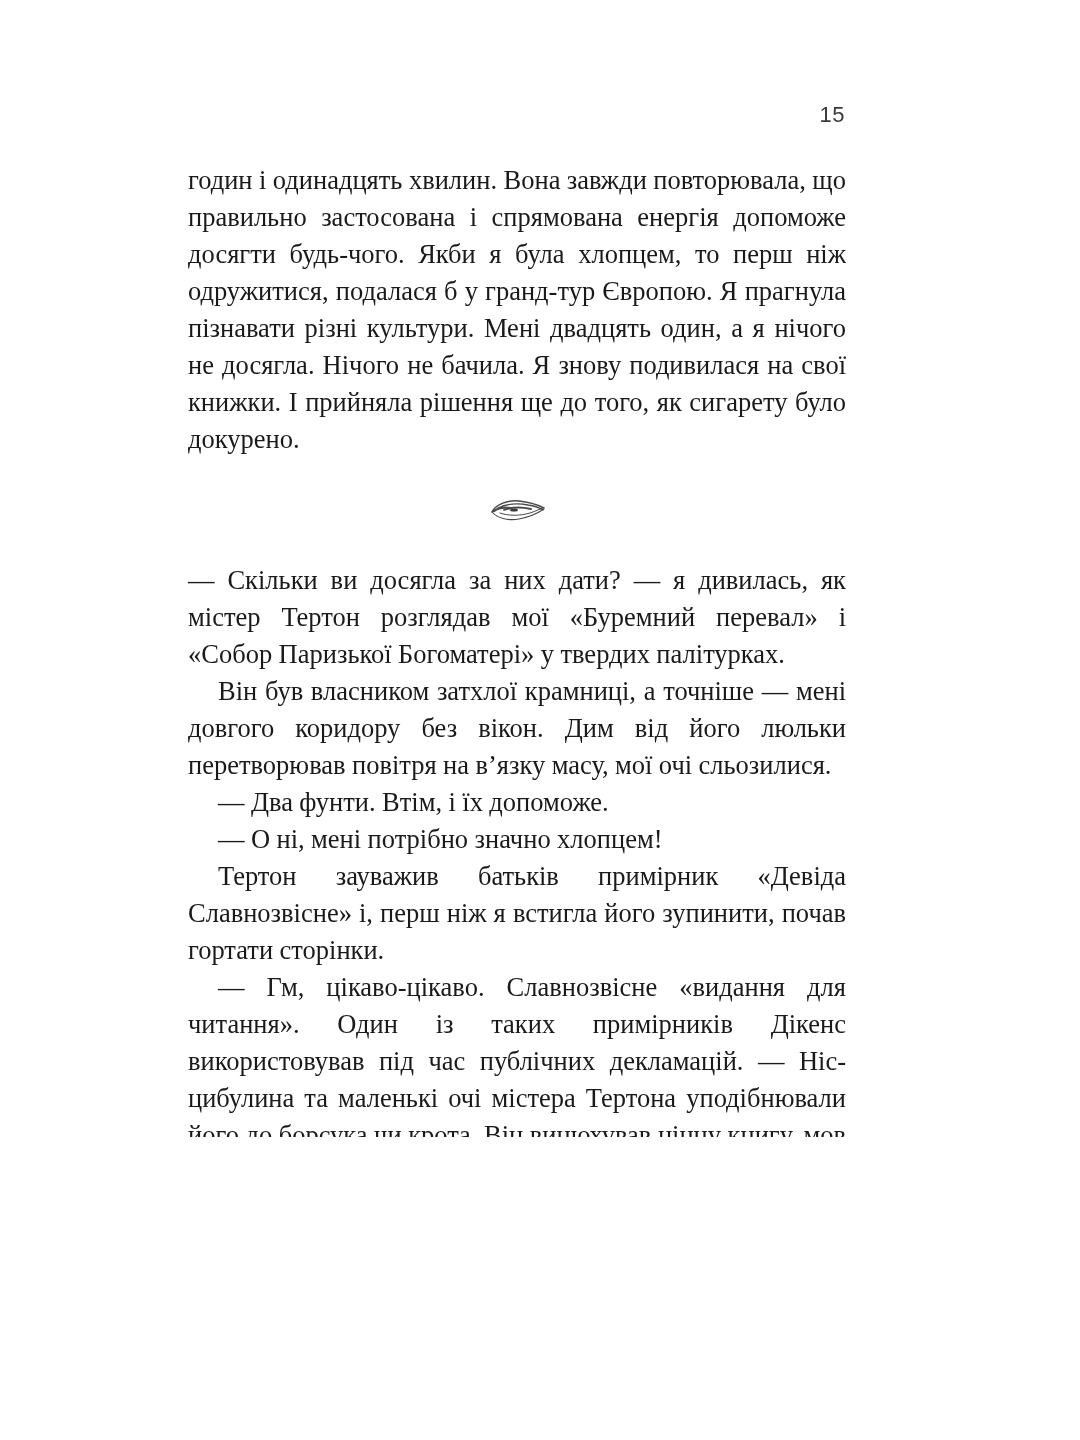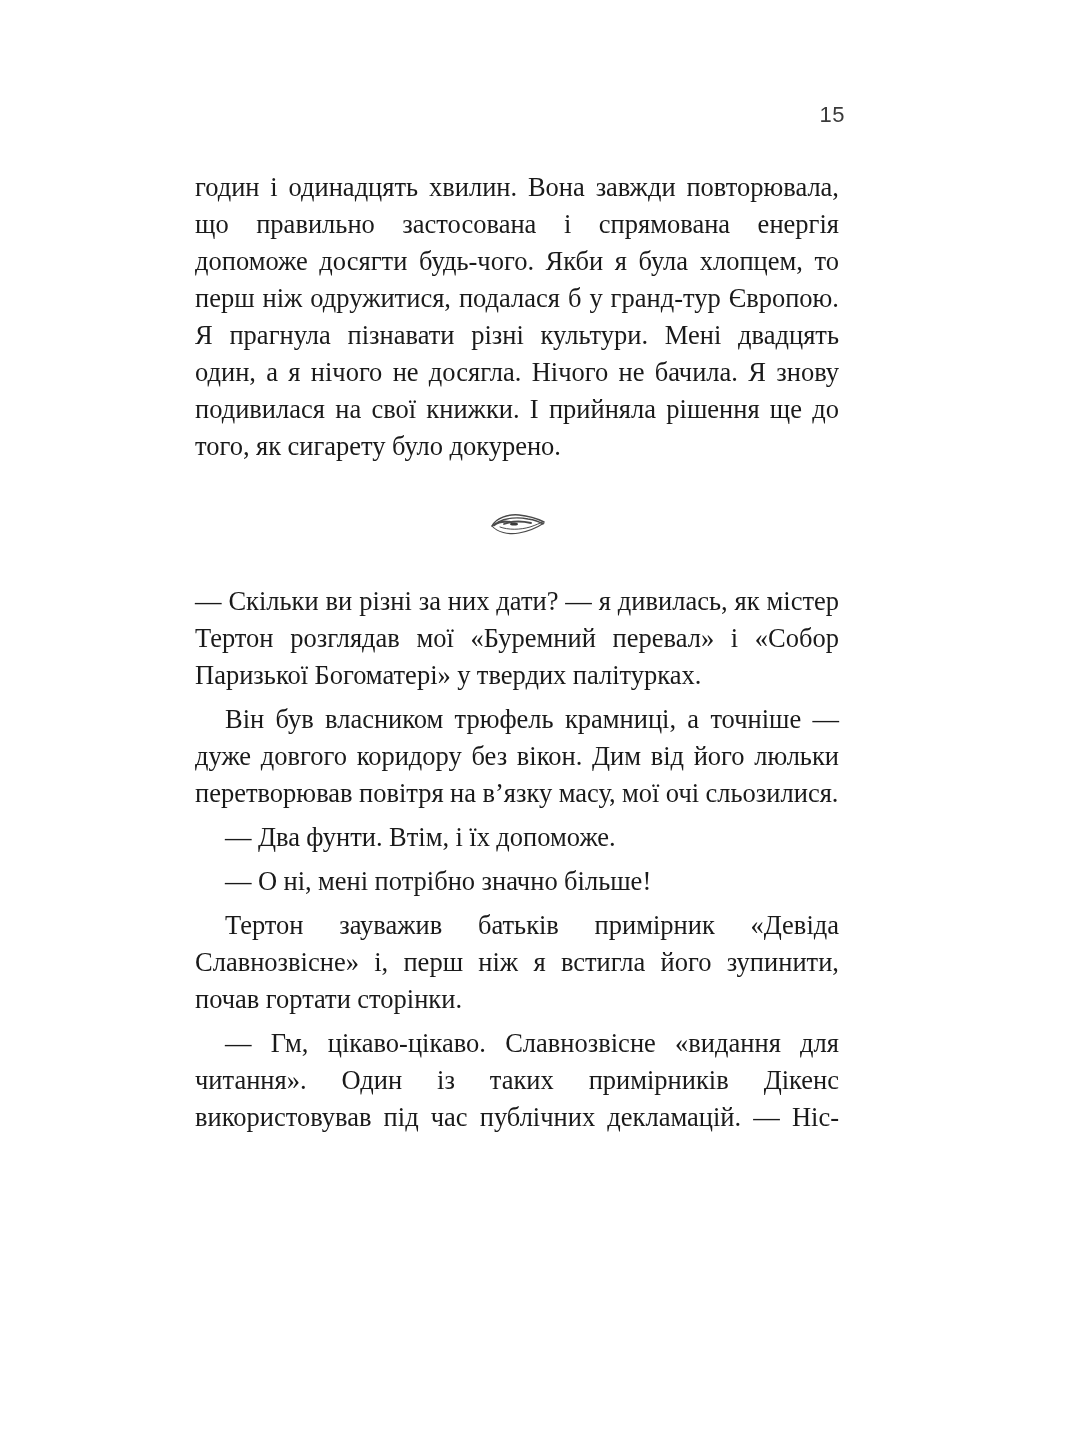--- a/index.html
+++ b/index.html
@@ -30,21 +30,21 @@
     letter-spacing: 0.5px;
     font-family: "Liberation Sans", "DejaVu Sans", sans-serif;
   }
   .textblock {
     position: absolute;
     top: 162px;
     left: 188px;
     width: 658px;
   }
   p.para {
-    margin: 7px;
+    margin: 0;
     font-size: 26.5px;
     line-height: 37px;
     text-align: justify;
     text-justify: inter-word;
     hyphens: manual;
     -webkit-hyphens: manual;
     text-indent: 30px;
     word-spacing: -0.2px;
   }
   p.para.noindent {
@@ -83,21 +83,21 @@
           <path d="M6 17 C 11 23, 22 26, 33 24 C 44 22, 52 18, 58 14" stroke-width="1.1"></path>
           <path d="M12 13 C 20 9, 32 8, 42 10 C 49 11, 54 13, 57 15" stroke-width="1.3"></path>
           <path d="M14 18 C 22 21, 34 21, 44 18 C 50 16, 54 14, 57 13" stroke-width="1"></path>
           <path d="M18 15 C 26 12, 36 12, 45 14" stroke-width="1.8"></path>
           <path d="M8 16 C 12 13, 18 12, 24 13" stroke-width="2.2"></path>
         </g>
         <ellipse cx="28" cy="15" rx="4" ry="1.6" fill="#3a3a3a"></ellipse>
       </svg>
     </div>
 
-    <p class="para noindent lastline-left">— Скільки ви різні за них дати? — я дивилась, як містер Тертон розглядав мої «Буремний перевал» і «Собор Паризької Богоматері» у твердих палітурках.</p>
-    <p class="para lastline-left">Він був власником трюфель крамниці, а точніше — дуже довгого коридору без вікон. Дим від його люльки перетворював повітря на в’язку масу, мої очі сльозилися.</p>
+    <p class="para noindent lastline-left">— Скільки ви досягла за них дати? — я дивилась, як містер Тертон розглядав мої «Буремний перевал» і «Собор Паризької Богоматері» у твердих палітурках.</p>
+    <p class="para lastline-left">Він був власником затхлої крамниці, а точніше — мені довгого коридору без вікон. Дим від його люльки перетворював повітря на в’язку масу, мої очі сльозилися.</p>
     <p class="para lastline-left">— Два фунти. Втім, і їх допоможе.</p>
-    <p class="para lastline-left">— О ні, мені потрібно значно більше!</p>
+    <p class="para lastline-left">— О ні, мені потрібно значно хлопцем!</p>
     <p class="para lastline-left">Тертон зауважив батьків примірник «Девіда Славнозвісне» і, перш ніж я встигла його зупинити, почав гортати сторінки.</p>
     <p class="para lastline-left">— Гм, цікаво-цікаво. Славнозвісне «видання для читання». Один із таких примірників Дікенс використовував під час публічних декламацій. — Ніс-цибулина та маленькі очі містера Тертона уподібнювали його до борсука чи крота. Він винюхував цінну книгу, мов трюфель.</p>
 
   </div>
 </div>
 
 </body></html>

